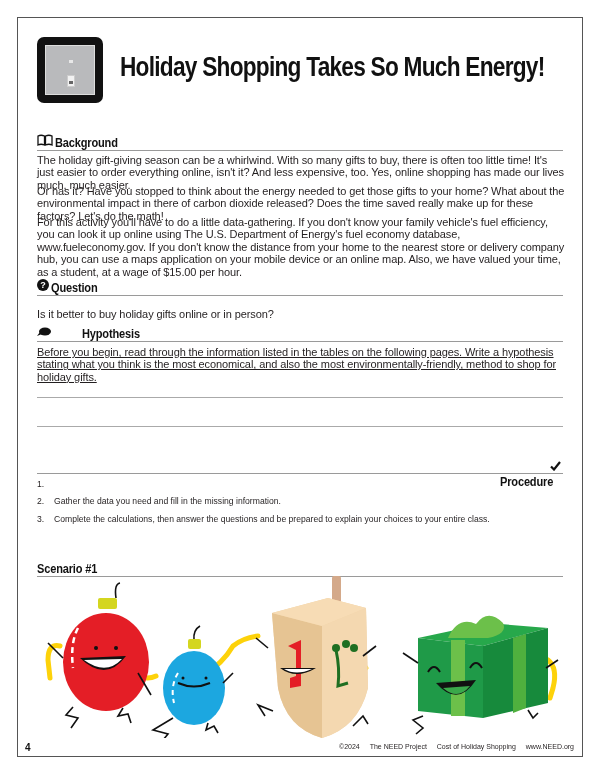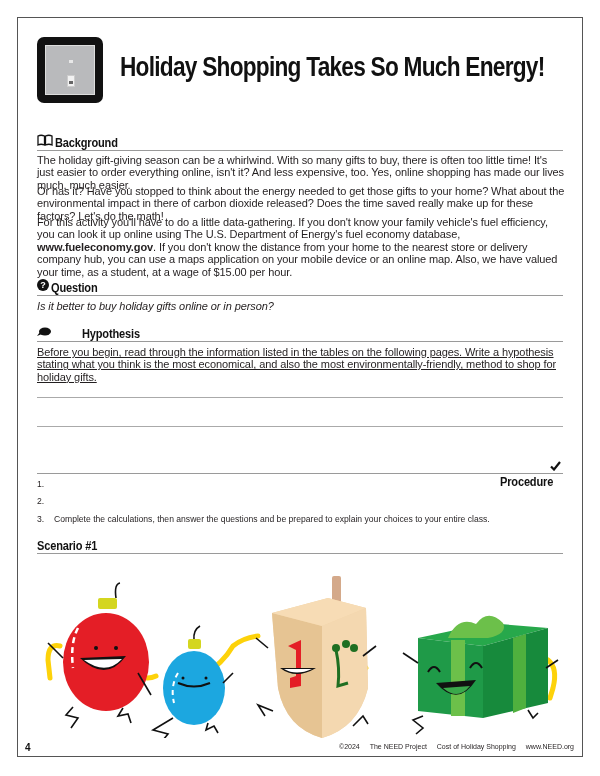--- a/index.html
+++ b/index.html
@@ -40,21 +40,21 @@
     .section-head .label {
       font-size: 13px; font-weight: bold; color: #111; line-height: 14px;
       transform: scaleX(0.85); transform-origin: left center; white-space: nowrap;
       letter-spacing: -0.2px;
     }
     .section-icon { display: inline-block; margin-right: 2px; }
     .para {
       position: absolute; left: 37px; width: 528px; font-size: 11px; line-height: 12.4px;
       color: #231f20; letter-spacing: -0.1px;
     }
-    .para b { font-weight: bold; }
+    .para b { font-weight: normal; }
     .answer-line {
       position: absolute; left: 37px; width: 526px; height: 1px; background: #aaa;
     }
     .proc-list { position: absolute; left: 37px; width: 528px; list-style: none; font-size: 8.6px; color: #231f20; }
     .proc-list li { display: flex; height: 17.5px; align-items: center; }
     .proc-list .num { width: 17px; display: inline-block; }
     .footer-page { position: absolute; left: 25px; top: 742px; font-size: 10px; font-weight: bold; color: #111; }
     .footer-credit { position: absolute; right: 26px; top: 743px; font-size: 7px; color: #231f20; white-space: nowrap; }
     .footer-credit span { margin-left: 8px; }
     .illustration { position: absolute; left: 18px; top: 568px; width: 564px; height: 170px; }
@@ -87,21 +87,21 @@
 
 <div class="section-head" style="top:279px;">
   <span class="section-icon">
     <svg width="12" height="12" viewBox="0 0 12 12">
         <circle cx="6" cy="6" r="6" fill="#111"></circle>
         <text x="6" y="9.3" font-size="9" font-weight="bold" text-anchor="middle" fill="#fff" font-family="Liberation Sans, sans-serif">?</text>
       </svg>
   </span>
   <span class="label">Question</span>
 </div>
-<p class="para" style="top:300px;font-style:italic;">Is it better to buy holiday gifts online or in person?</p>
+<p class="para" style="top:308px;">Is it better to buy holiday gifts online or in person?</p>
 
 <div class="section-head" style="top:325px;gap:29px;">
   <span class="section-icon">
     <svg width="14" height="10" viewBox="0 0 14 10">
         <ellipse cx="8" cy="4.5" rx="6" ry="4" fill="#111"></ellipse>
         <path d="M3 5 L0 9 L5 7 Z" fill="#111"></path>
       </svg>
   </span>
   <span class="label">Hypothesis</span>
 </div>
@@ -117,28 +117,29 @@
       </svg>
   </span>
   <span class="label">Procedure</span>
 </div>
 <ol class="proc-list" style="top:475px;">
   <li>
       <span class="num">1.</span>
     </li>
   <li>
       <span class="num">2.</span>
+      <span>Gather the data you need and fill in the missing information.</span>
     </li>
   <li>
       <span class="num">3.</span>
       <span>Complete the calculations, then answer the questions and be prepared to explain your choices to your entire class.</span>
     </li>
 </ol>
 
-<div class="section-head" style="top:537px;">
+<div class="section-head" style="top:560px;">
   <span class="label">Scenario #1</span>
 </div>
 
 <div class="illustration">
   <svg width="564" height="170" viewBox="0 0 564 170">
 
     <g fill="none" stroke="#fdd20a" stroke-width="5" stroke-linecap="round">
       <path d="M42 78 Q30 75 30 92 L32 110"></path>
       <path d="M120 108 Q130 112 138 108"></path>
       <path d="M185 108 Q205 95 215 78 Q225 70 240 68"></path>

